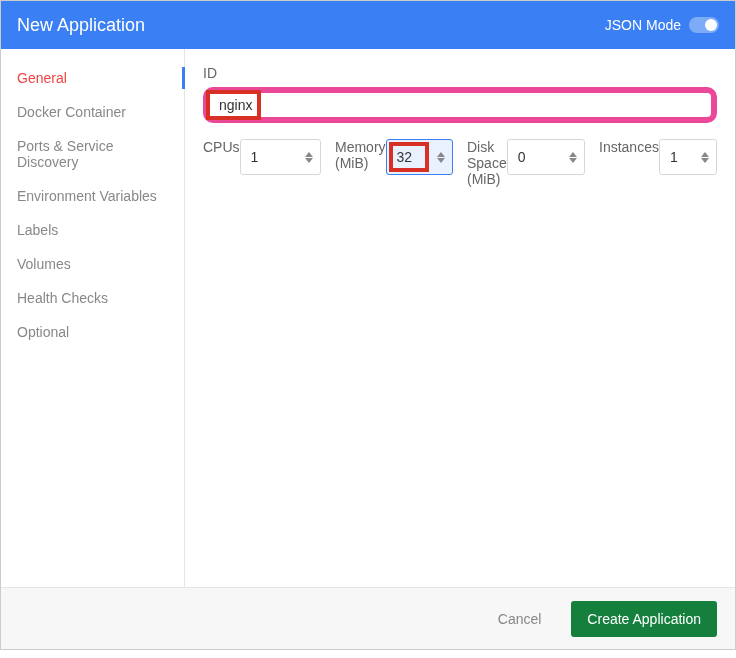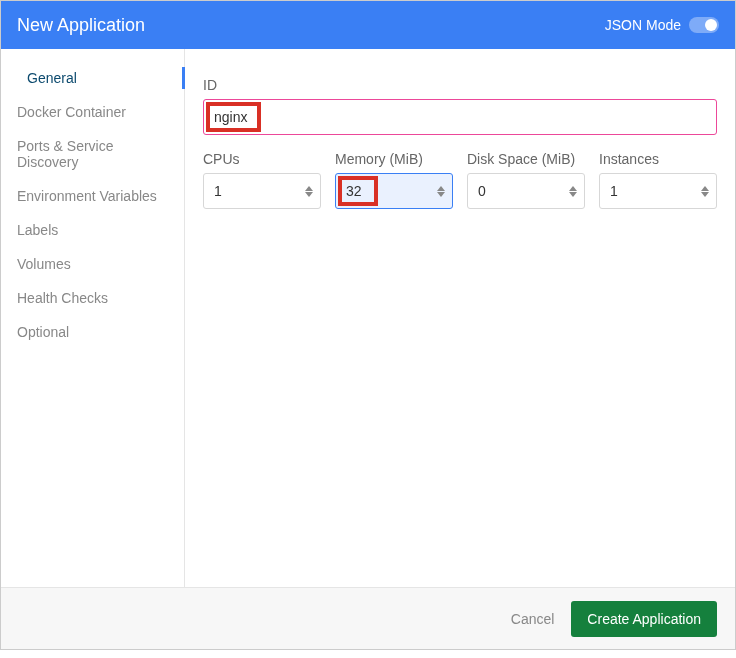--- a/index.html
+++ b/index.html
@@ -6,41 +6,41 @@
   html, body { width: 736px; height: 658px; font-family: -apple-system, "Helvetica Neue", Arial, sans-serif; font-size: 14px; color: #555; }
   .app { width: 736px; height: 650px; border: 1px solid #ccc; display: flex; flex-direction: column; background: #fff; }
   .header { background: #3a7ff4; color: #fff; height: 48px; display: flex; align-items: center; justify-content: space-between; padding: 0 16px; }
   .header-title { font-size: 18px; font-weight: 400; }
   .json-mode { display: flex; align-items: center; gap: 8px; font-size: 14px; }
   .toggle { width: 30px; height: 16px; border-radius: 8px; background: rgba(255,255,255,0.35); position: relative; cursor: pointer; }
   .toggle-knob { width: 12px; height: 12px; border-radius: 50%; background: #fff; position: absolute; top: 2px; right: 2px; }
   .body { flex: 1; display: flex; overflow: hidden; }
   .sidebar { width: 184px; border-right: 1px solid #e5e5e5; padding-top: 12px; }
   .sidebar-item { padding: 9px 16px; color: #888; cursor: pointer; font-size: 14px; position: relative; }
-  .sidebar-item.active { color: #0c4a6e; margin-left: 10px; }
+  .sidebar-item.active { color: #ef4444; }
   .sidebar-item.active::before { content: ""; position: absolute; right: -1px; top: 6px; bottom: 6px; width: 3px; background: #3a7ff4; }
-  .content { flex: 1; padding: 16px 18px; overflow: auto; margin-top: 12px; }
+  .content { flex: 1; padding: 16px 18px; overflow: auto; }
   .field-label { font-size: 14px; color: #666; margin-bottom: 6px; display: block; }
   .field-row { margin-bottom: 16px; }
-  .text-input { width: 100%; height: 36px; border: 1px solid #ec4899; border-radius: 3px; padding: 0 10px; font-size: 14px; color: #333; }
+  .text-input { width: 100%; height: 36px; border: 6px solid #ec4899; border-radius: 10px; padding: 0 10px; font-size: 14px; color: #333; }
   .id-wrap { position: relative; }
   .highlight-id { position: absolute; left: 3px; top: 3px; width: 55px; height: 30px; border: 4px solid #d93025; pointer-events: none; }
   .num-row { display: flex; gap: 14px; }
-  .num-col { flex: 1; display: flex; flex-direction: column; }
+  .num-col { flex: 1; display: flex; }
   .num-input-wrap { position: relative; height: 36px; }
   .num-input { width: 100%; height: 36px; border: 1px solid #d7d7d7; border-radius: 3px; padding: 0 26px 0 10px; font-size: 14px; color: #333; background: #fff; }
   .num-input.focused { border: 1px solid #3a7ff4; background: #eaf1fe; outline: none; }
   .spinner { position: absolute; right: 4px; top: 3px; bottom: 3px; width: 16px; display: flex; flex-direction: column; justify-content: center; gap: 1px; }
   .spin-up, .spin-down { width: 0; height: 0; border-left: 4px solid transparent; border-right: 4px solid transparent; margin: 0 auto; cursor: pointer; }
   .spin-up { border-bottom: 5px solid #888; }
   .spin-down { border-top: 5px solid #888; }
   .mem-highlight { position: absolute; left: 3px; top: 3px; width: 40px; height: 30px; border: 4px solid #d93025; pointer-events: none; z-index: 2; }
   .textarea { width: 100%; height: 86px; border: 1px solid #d7d7d7; border-radius: 3px; padding: 8px 10px; font-size: 14px; resize: both; font-family: inherit; }
   .help-text { font-size: 13px; color: #b8b8b8; margin-top: 6px; }
-  .footer { height: 62px; background: #f7f7f7; border-top: 1px solid #e5e5e5; display: flex; align-items: center; justify-content: flex-end; padding: 0 18px; gap: 17px; }
+  .footer { height: 62px; background: #f7f7f7; border-top: 1px solid #e5e5e5; display: flex; align-items: center; justify-content: flex-end; padding: 0 18px; gap: 30px; }
   .btn-cancel { color: #888; cursor: pointer; font-size: 14px; background: none; border: none; }
   .btn-primary { background: #15803d; color: #fff; border: none; border-radius: 3px; padding: 10px 16px; font-size: 14px; cursor: pointer; }
 </style>
 </head>
 <body>
 
 <div class="app">
 
   <div class="header">
     <div class="header-title">New Application</div>

